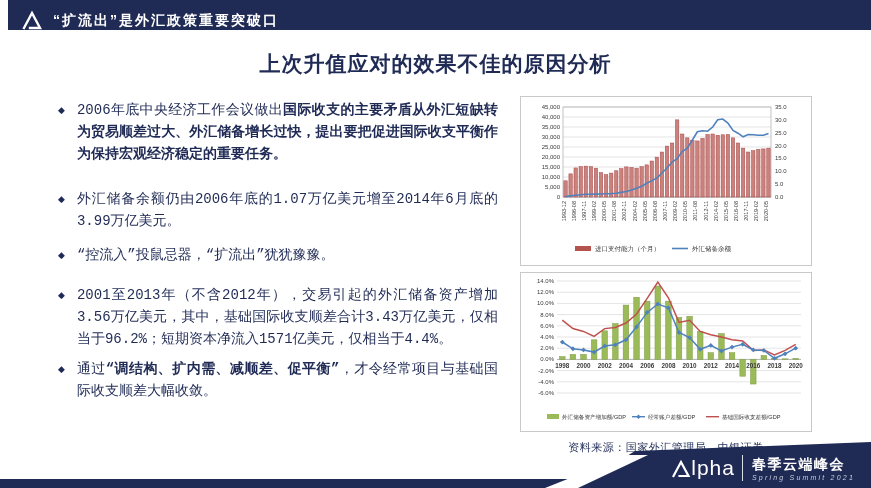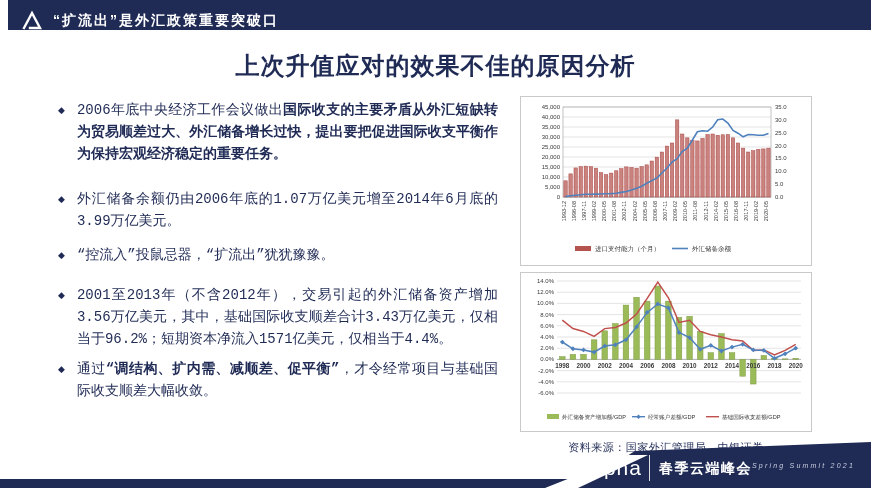--- a/index.html
+++ b/index.html
@@ -5,40 +5,40 @@
   html,body{margin:0;padding:0;background:#e8e8e8;}
   .slide{position:relative;width:871px;height:488px;background:#ffffff;overflow:hidden;
          font-family:"Liberation Sans","DejaVu Sans",sans-serif;margin:0 auto;}
   
   .topbar{position:absolute;top:0;left:0;width:871px;height:30px;background:#1f2a55;
           display:flex;align-items:flex-end;padding-left:13px;box-sizing:border-box;margin-left:8px;}
   .topbar .logo{flex:0 0 auto;margin-right:10px;display:flex;align-items:center;}
   .topbar .ttl{color:#ffffff;font-size:14px;font-weight:bold;letter-spacing:2px;}
   
   .pagetitle{position:absolute;top:50px;left:0;width:871px;text-align:center;
-             font-size:24px;font-weight:bold;color:#1f2a55;letter-spacing:1px;}
+             font-size:21px;font-weight:bold;color:#1f2a55;letter-spacing:1px;}
   
   .bullets{position:absolute;left:58px;top:99px;width:440px;}
   .bullet{display:flex;align-items:flex-start;color:#1f2a55;font-size:14px;line-height:22px;}
   .bullet .diamond{flex:0 0 auto;font-size:9px;line-height:22px;margin-right:12px;color:#1f2a55;}
   .bullet .btext{flex:1 1 auto;text-align:justify;font-family:Liberation Mono, monospace;}
   .bullet .btext b{font-weight:bold;}
   .mb1{margin-bottom:23px;} .mb2{margin-bottom:12px;} .mb3{margin-bottom:18px;} .mb4{margin-bottom:8px;}
   
   .charts{position:absolute;left:520px;top:96px;width:292px;}
   .chartbox{background:#ffffff;border:1px solid #c9c9c9;padding:2px;box-sizing:border-box;}
   .chartbox + .chartbox{margin-top:6px;}
   .source{margin-top:8px;text-align:center;font-size:11px;color:#1f2a55;letter-spacing:.5px;}
   
   .footer-svg{position:absolute;left:0;bottom:0;width:871px;height:50px;display:block;}
   .brand{position:absolute;right:16px;bottom:7px;display:flex;align-items:center;z-index:3;color:#fff;}
   .brand .alpha-wordmark{display:flex;align-items:flex-end;}
   .brand .alpha-rest{font-size:21px;font-weight:normal;letter-spacing:1px;line-height:20px;text-align:center;}
   .brand .divider{width:1px;height:26px;background:rgba(255,255,255,.85);margin:0 9px 0 7px;}
-  .brand .ev{display:flex;flex-direction:row;align-items:flex-start;}
+  .brand .ev{display:flex;flex-direction:column;align-items:flex-start;}
   .brand .ev-cn{font-size:14px;font-weight:bold;letter-spacing:1.5px;line-height:16px;}
   .brand .ev-en{font-size:7px;font-style:italic;letter-spacing:2.2px;color:#c7cede;margin-top:2px;}
 </style>
 </head>
 <body>
 
 <div class="slide">
 
   <div class="topbar">
     <span class="logo">

